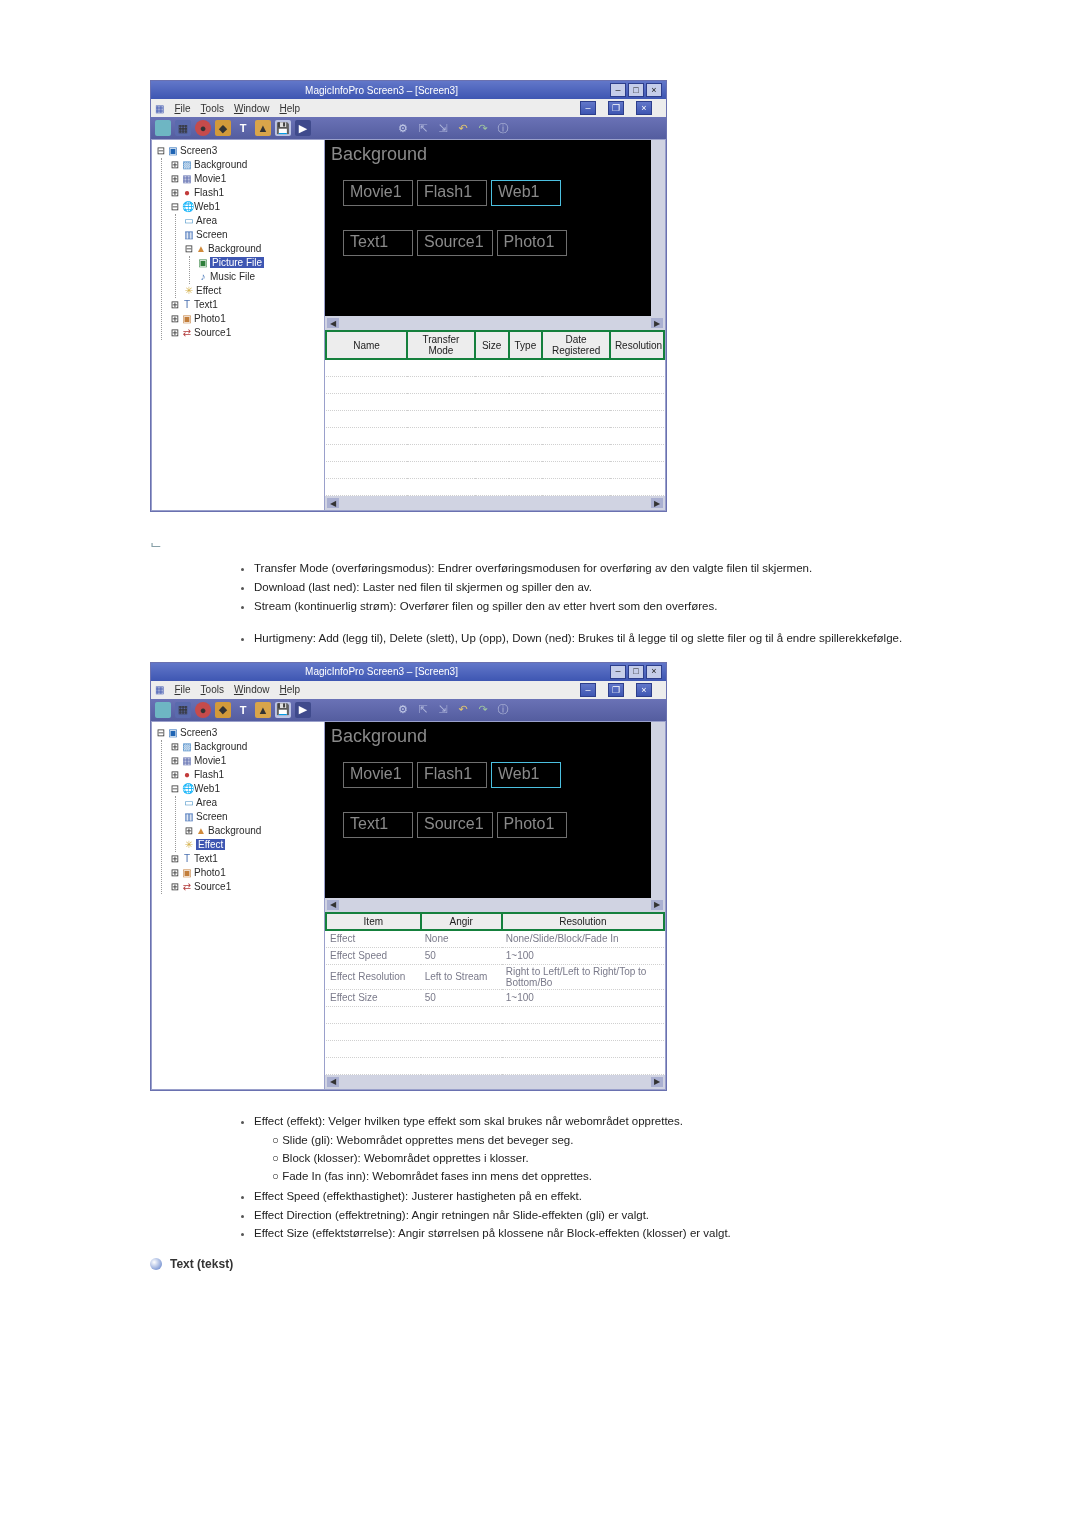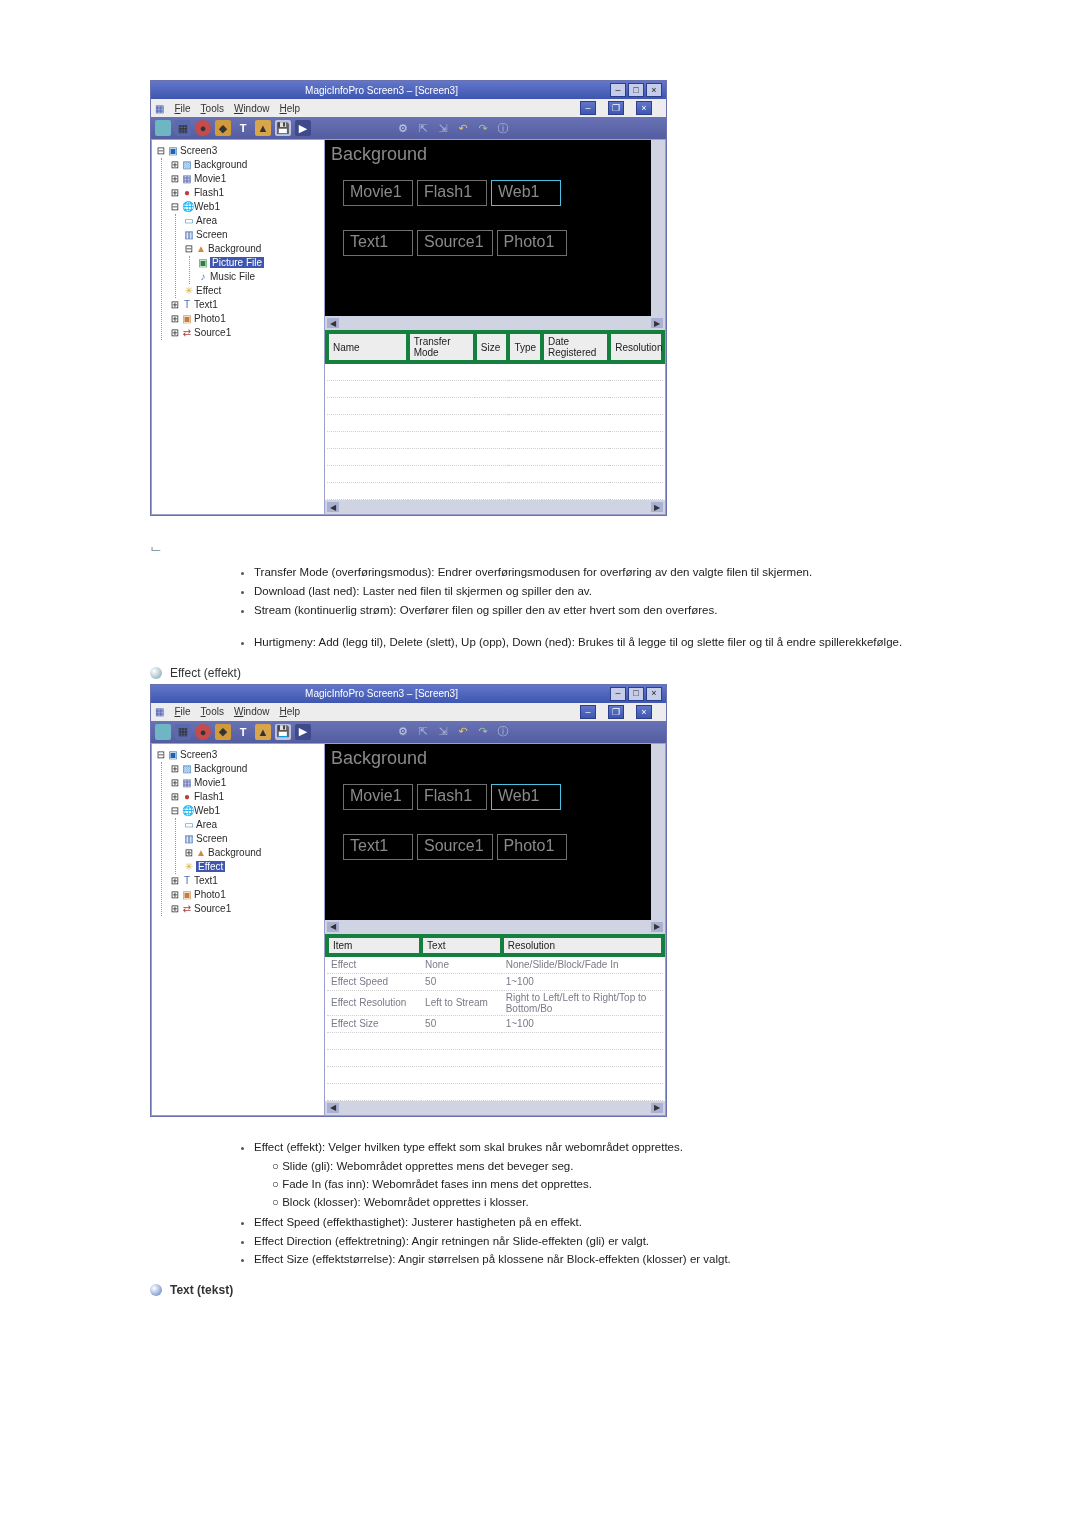--- a/index.html
+++ b/index.html
@@ -148,24 +148,24 @@
     font-size: 10px;
     overflow: hidden;
   }
   .grid table {
     width: 100%;
     border-collapse: collapse;
     table-layout: fixed;
   }
   .grid th {
     background: #EDEDED;
-    border: 4px solid #15803d;
+    border: 2px solid #15803d;
     font-weight: normal;
     padding: 2px 4px;
-    text-align: left;
+    text-align: center;
     font-size: 10px;
     color: #222;
   }
   .grid td {
     border-bottom: 1px dotted #D0D0D0;
     height: 14px;
     padding: 1px 4px;
     color: #7A7A8A;
   }
   
@@ -395,24 +395,20 @@
   </div>
   <ul class="main">
     <li>Transfer Mode (overføringsmodus): Endrer overføringsmodusen for overføring av den valgte filen til skjermen.</li>
     <li>Download (last ned): Laster ned filen til skjermen og spiller den av.</li>
     <li>Stream (kontinuerlig strøm): Overfører filen og spiller den av etter hvert som den overføres.</li>
   </ul>
   <ul class="main">
     <li>Hurtigmeny: Add (legg til), Delete (slett), Up (opp), Down (ned): Brukes til å legge til og slette filer og til å endre spillerekkefølge.</li>
   </ul>
 
-  <div class="section-head">
-    <span class="orb"></span>
-    <span>Effect (effekt)</span>
-  </div>
 
   <div class="app">
     <div class="titlebar">
       <span class="title-text">MagicInfoPro Screen3 – [Screen3]</span>
       <span class="winbtn">–</span>
       <span class="winbtn">□</span>
       <span class="winbtn">×</span>
     </div>
     <div class="menubar">
       <span style="color:#3E56B2;">▦</span>
@@ -486,21 +482,21 @@
         <div class="grid">
           <table>
             <colgroup>
                 <col style="width:28%">
                 <col style="width:24%">
                 <col>
               </colgroup>
             <tbody>
                 <tr>
               <th>Item</th>
-              <th>Text</th>
+              <th>Angir</th>
               <th>Resolution</th>
             </tr>
             <tr>
               <td>Effect</td>
               <td>None</td>
               <td>None/Slide/Block/Fade In</td>
             </tr>
             <tr>
               <td>Effect Speed</td>
               <td>50</td>
@@ -545,22 +541,22 @@
         </div>
       </div>
     </div>
   </div>
 
   <ul class="main">
     <li>
       <span>Effect (effekt): Velger hvilken type effekt som skal brukes når webområdet opprettes.</span>
       <ul class="sub">
         <li>Slide (gli): Webområdet opprettes mens det beveger seg.</li>
+        <li>Block (klosser): Webområdet opprettes i klosser.</li>
         <li>Fade In (fas inn): Webområdet fases inn mens det opprettes.</li>
-        <li>Block (klosser): Webområdet opprettes i klosser.</li>
       </ul>
     </li>
     <li>Effect Speed (effekthastighet): Justerer hastigheten på en effekt.</li>
     <li>Effect Direction (effektretning): Angir retningen når Slide-effekten (gli) er valgt.</li>
     <li>Effect Size (effektstørrelse): Angir størrelsen på klossene når Block-effekten (klosser) er valgt.</li>
   </ul>
 
   <div class="section-head bold">
     <span class="orb" style="background:radial-gradient(circle at 35% 35%,#fff,#5578C6);"></span>
     <span>Text (tekst)</span>

